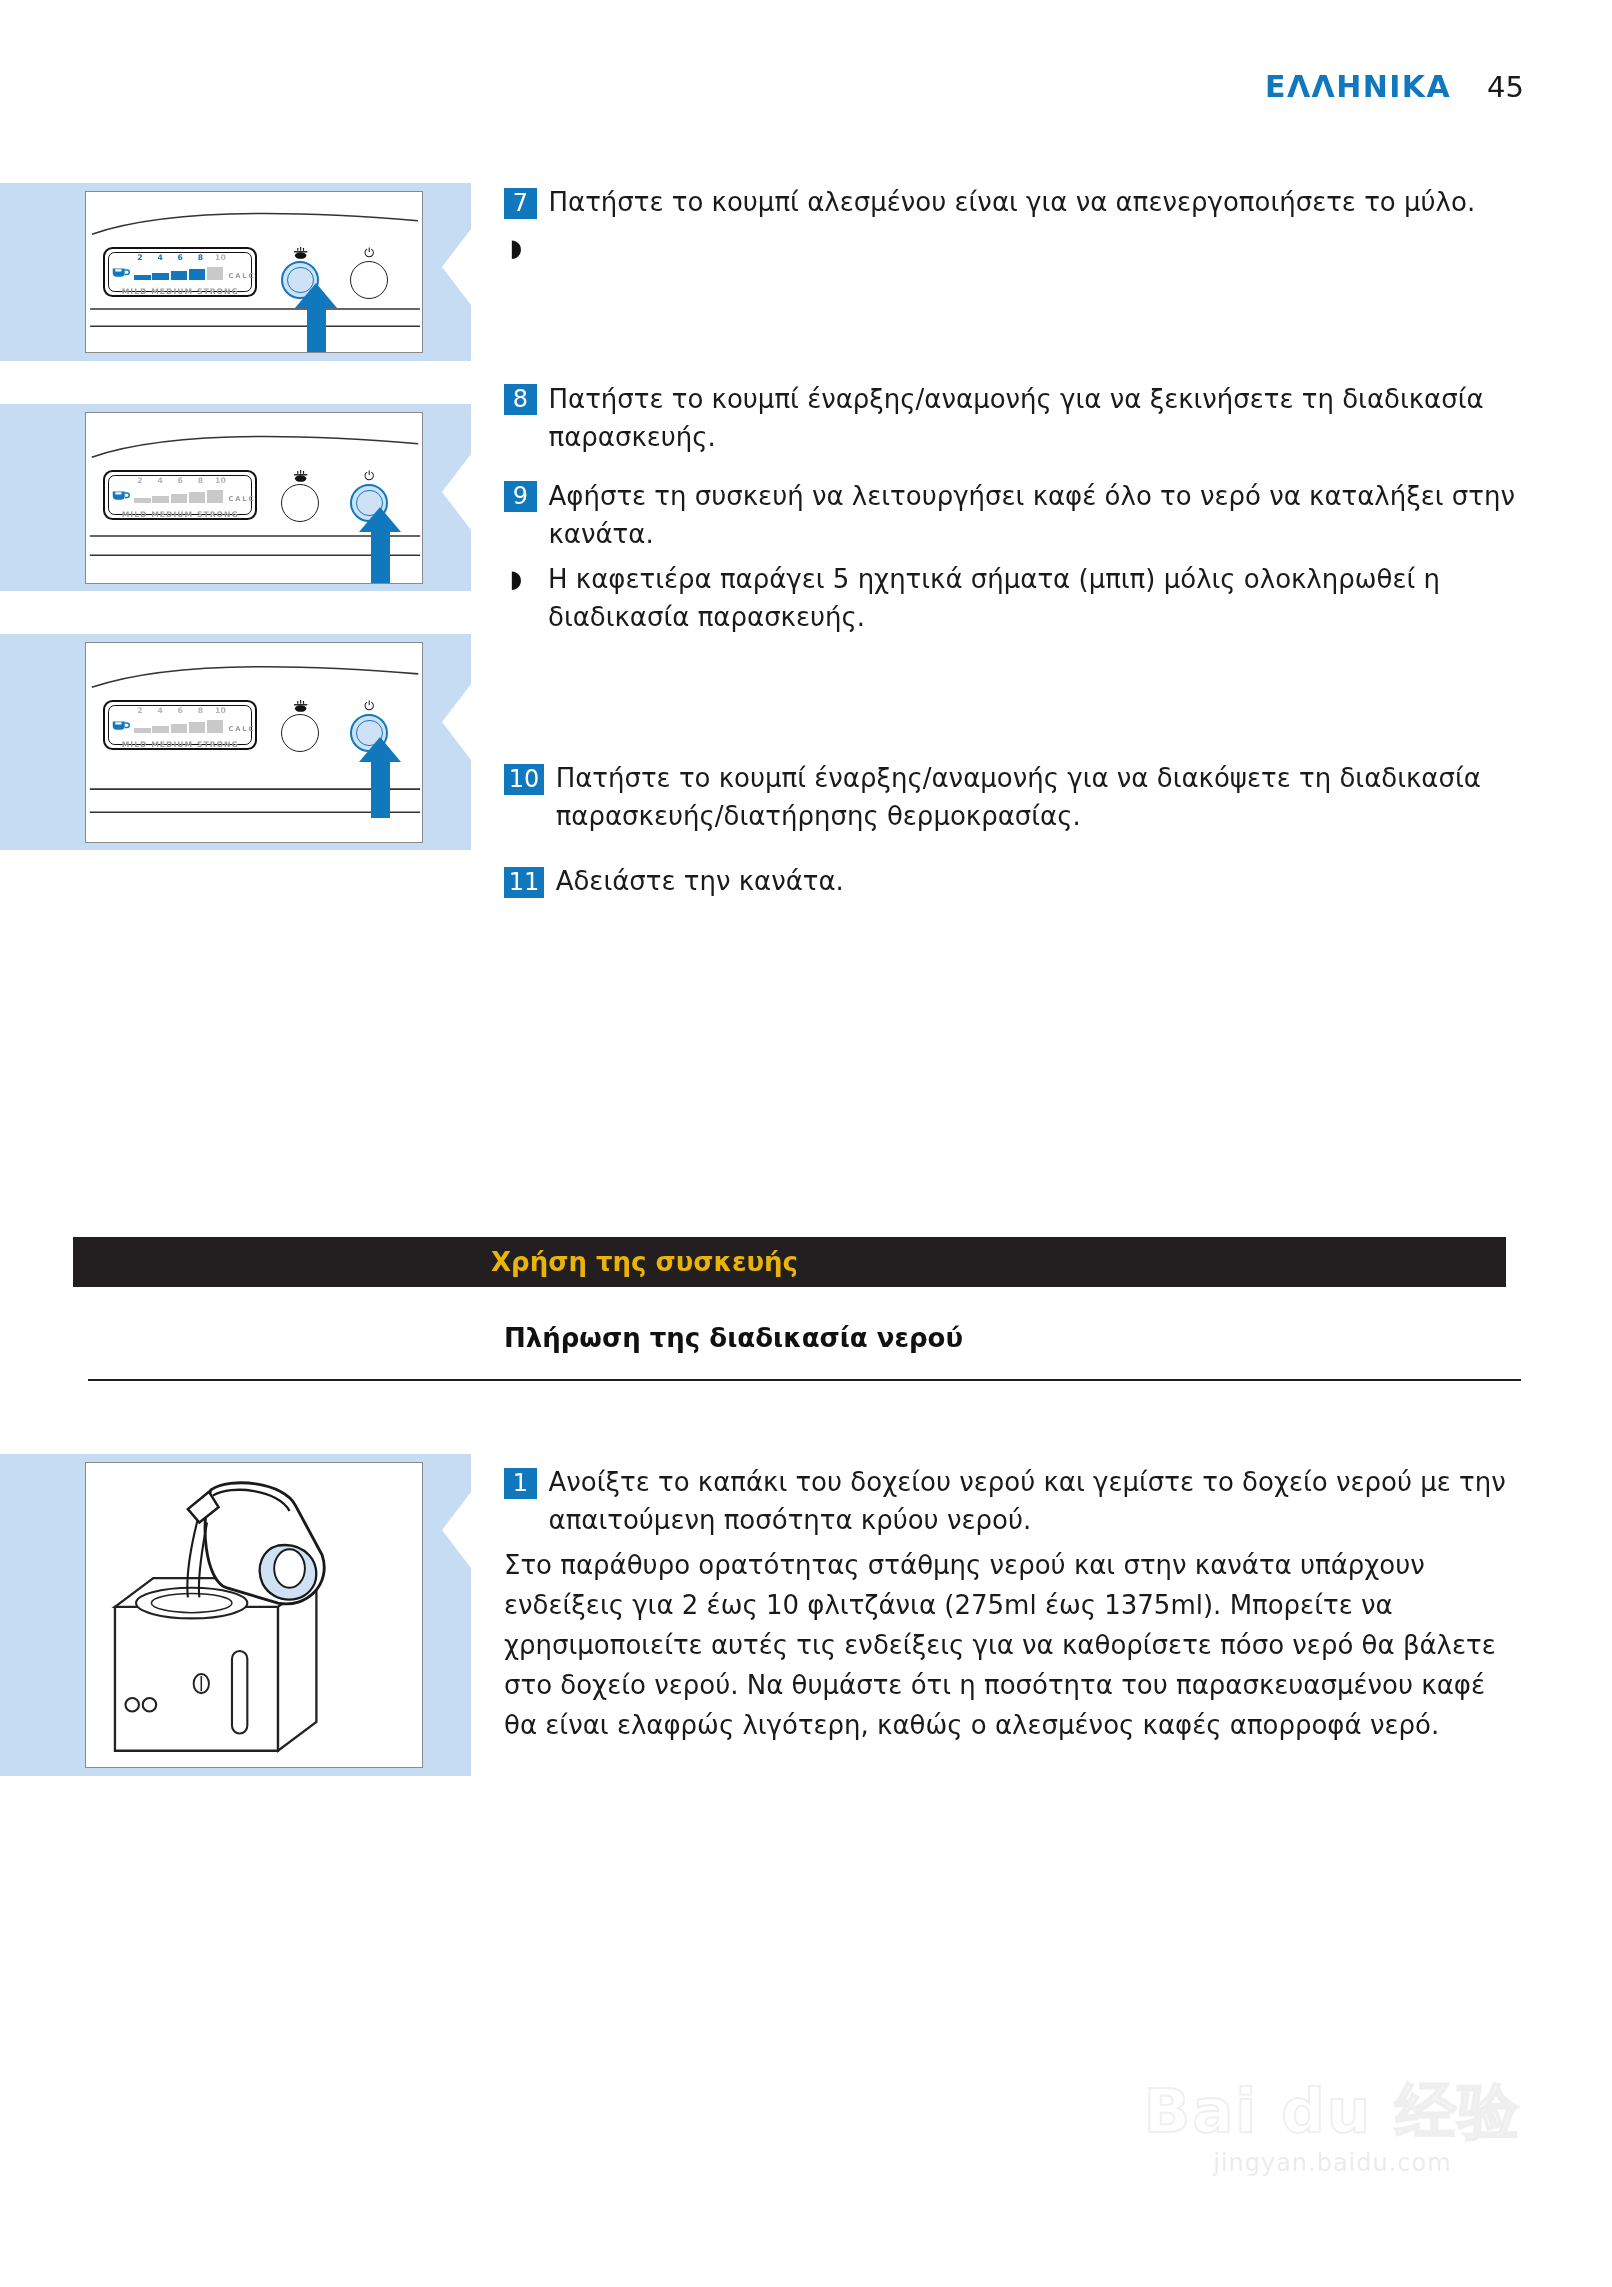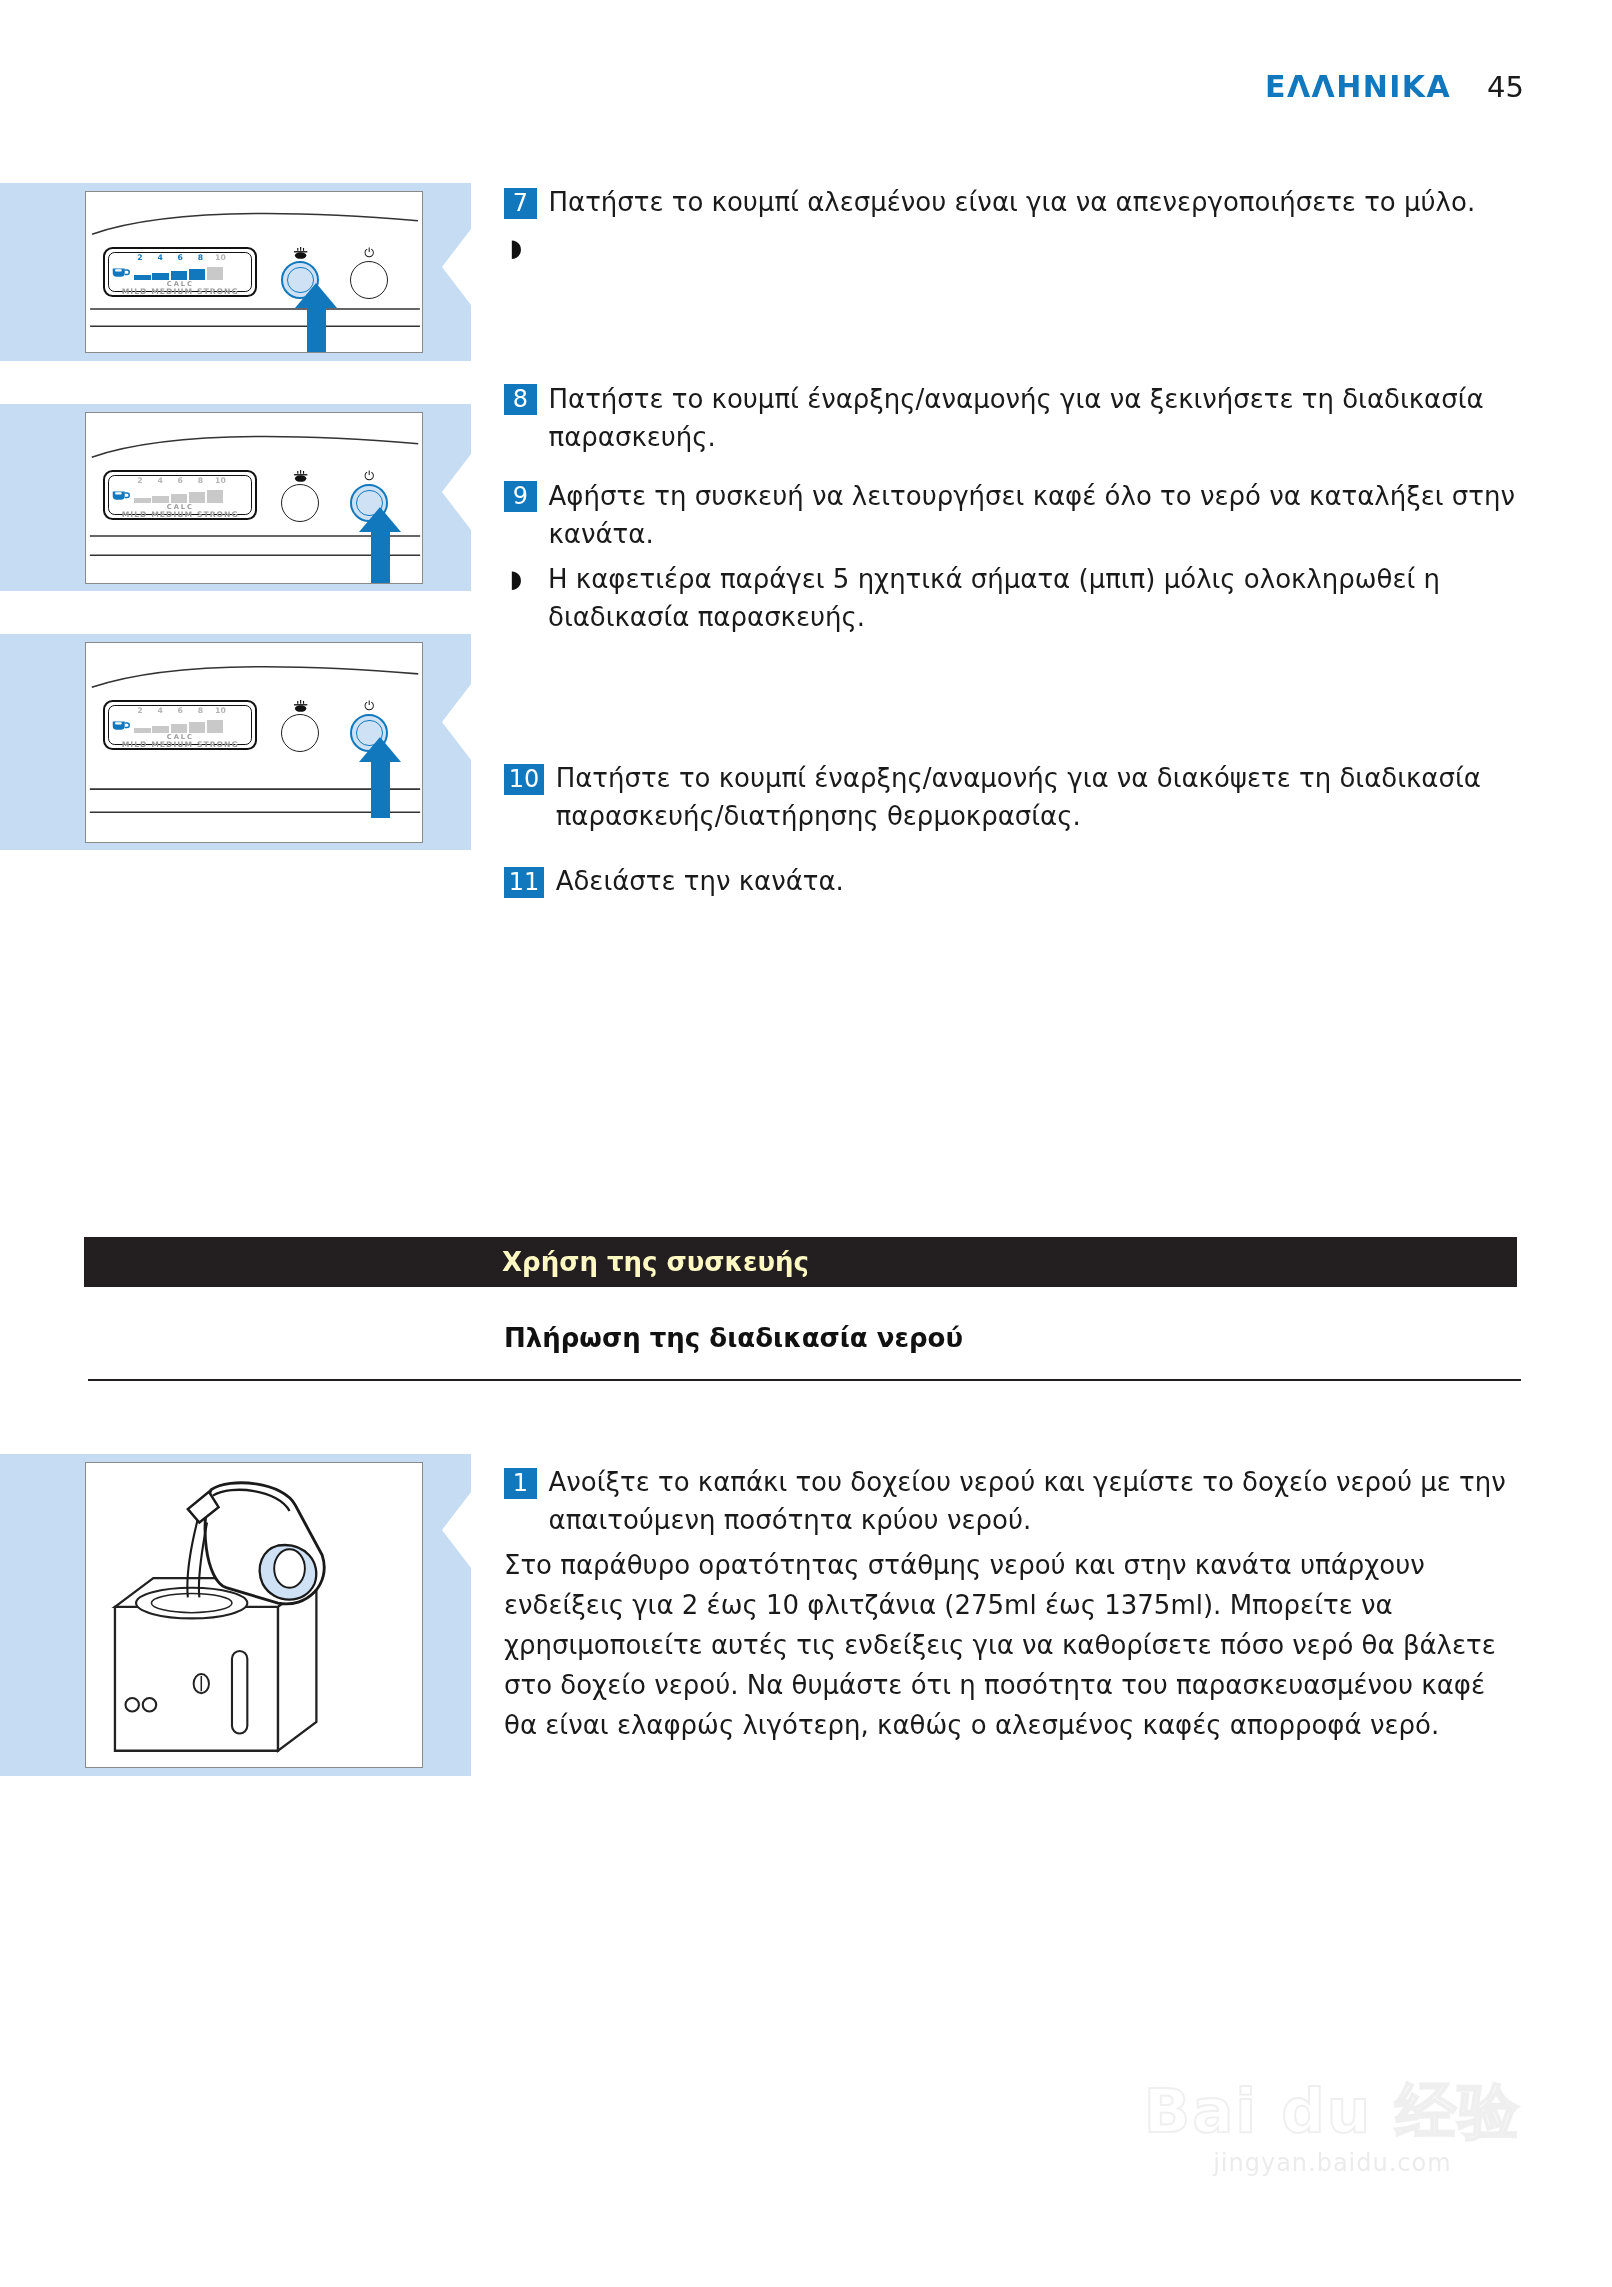--- a/index.html
+++ b/index.html
@@ -137,22 +137,22 @@
     width: 16.3px;
   }
   .bars i.b1 { height: 4.8px; }
   .bars i.b2 { height: 6.7px; }
   .bars i.b3 { height: 8.6px; }
   .bars i.b4 { height: 10.6px; }
   .bars i.b5 { height: 12.5px; background: #c9c9c9; }
   .calc-label {
     position: absolute;
     left: 0; right: 0;
-    top: 31px;
-    text-align: center;
+    top: 23px;
+    text-align: right;
     font-size: 6.7px;
     font-weight: bold;
     color: #9c9c9c;
     letter-spacing: 1.9px;
   }
   .strength-label {
     position: absolute;
     left: 0; right: 0;
     top: 38px;
     text-align: center;
@@ -273,25 +273,25 @@
   }
   .para {
     font-size: 26px;
     line-height: 40px;
     color: #1a1a1a;
   }
 
   
   .section-bar {
     position: absolute;
-    left: 84px;
+    left: 73px;
     width: 1433px;
     height: 50px;
     background: #231f20;
-    color: #fef9c3;
+    color: #eab308;
     font-size: 26px;
     font-weight: bold;
     display: flex;
     align-items: center;
     padding-left: 418px;
   }
   .sub-heading {
     position: absolute;
     left: 504px;
     font-size: 26px;

